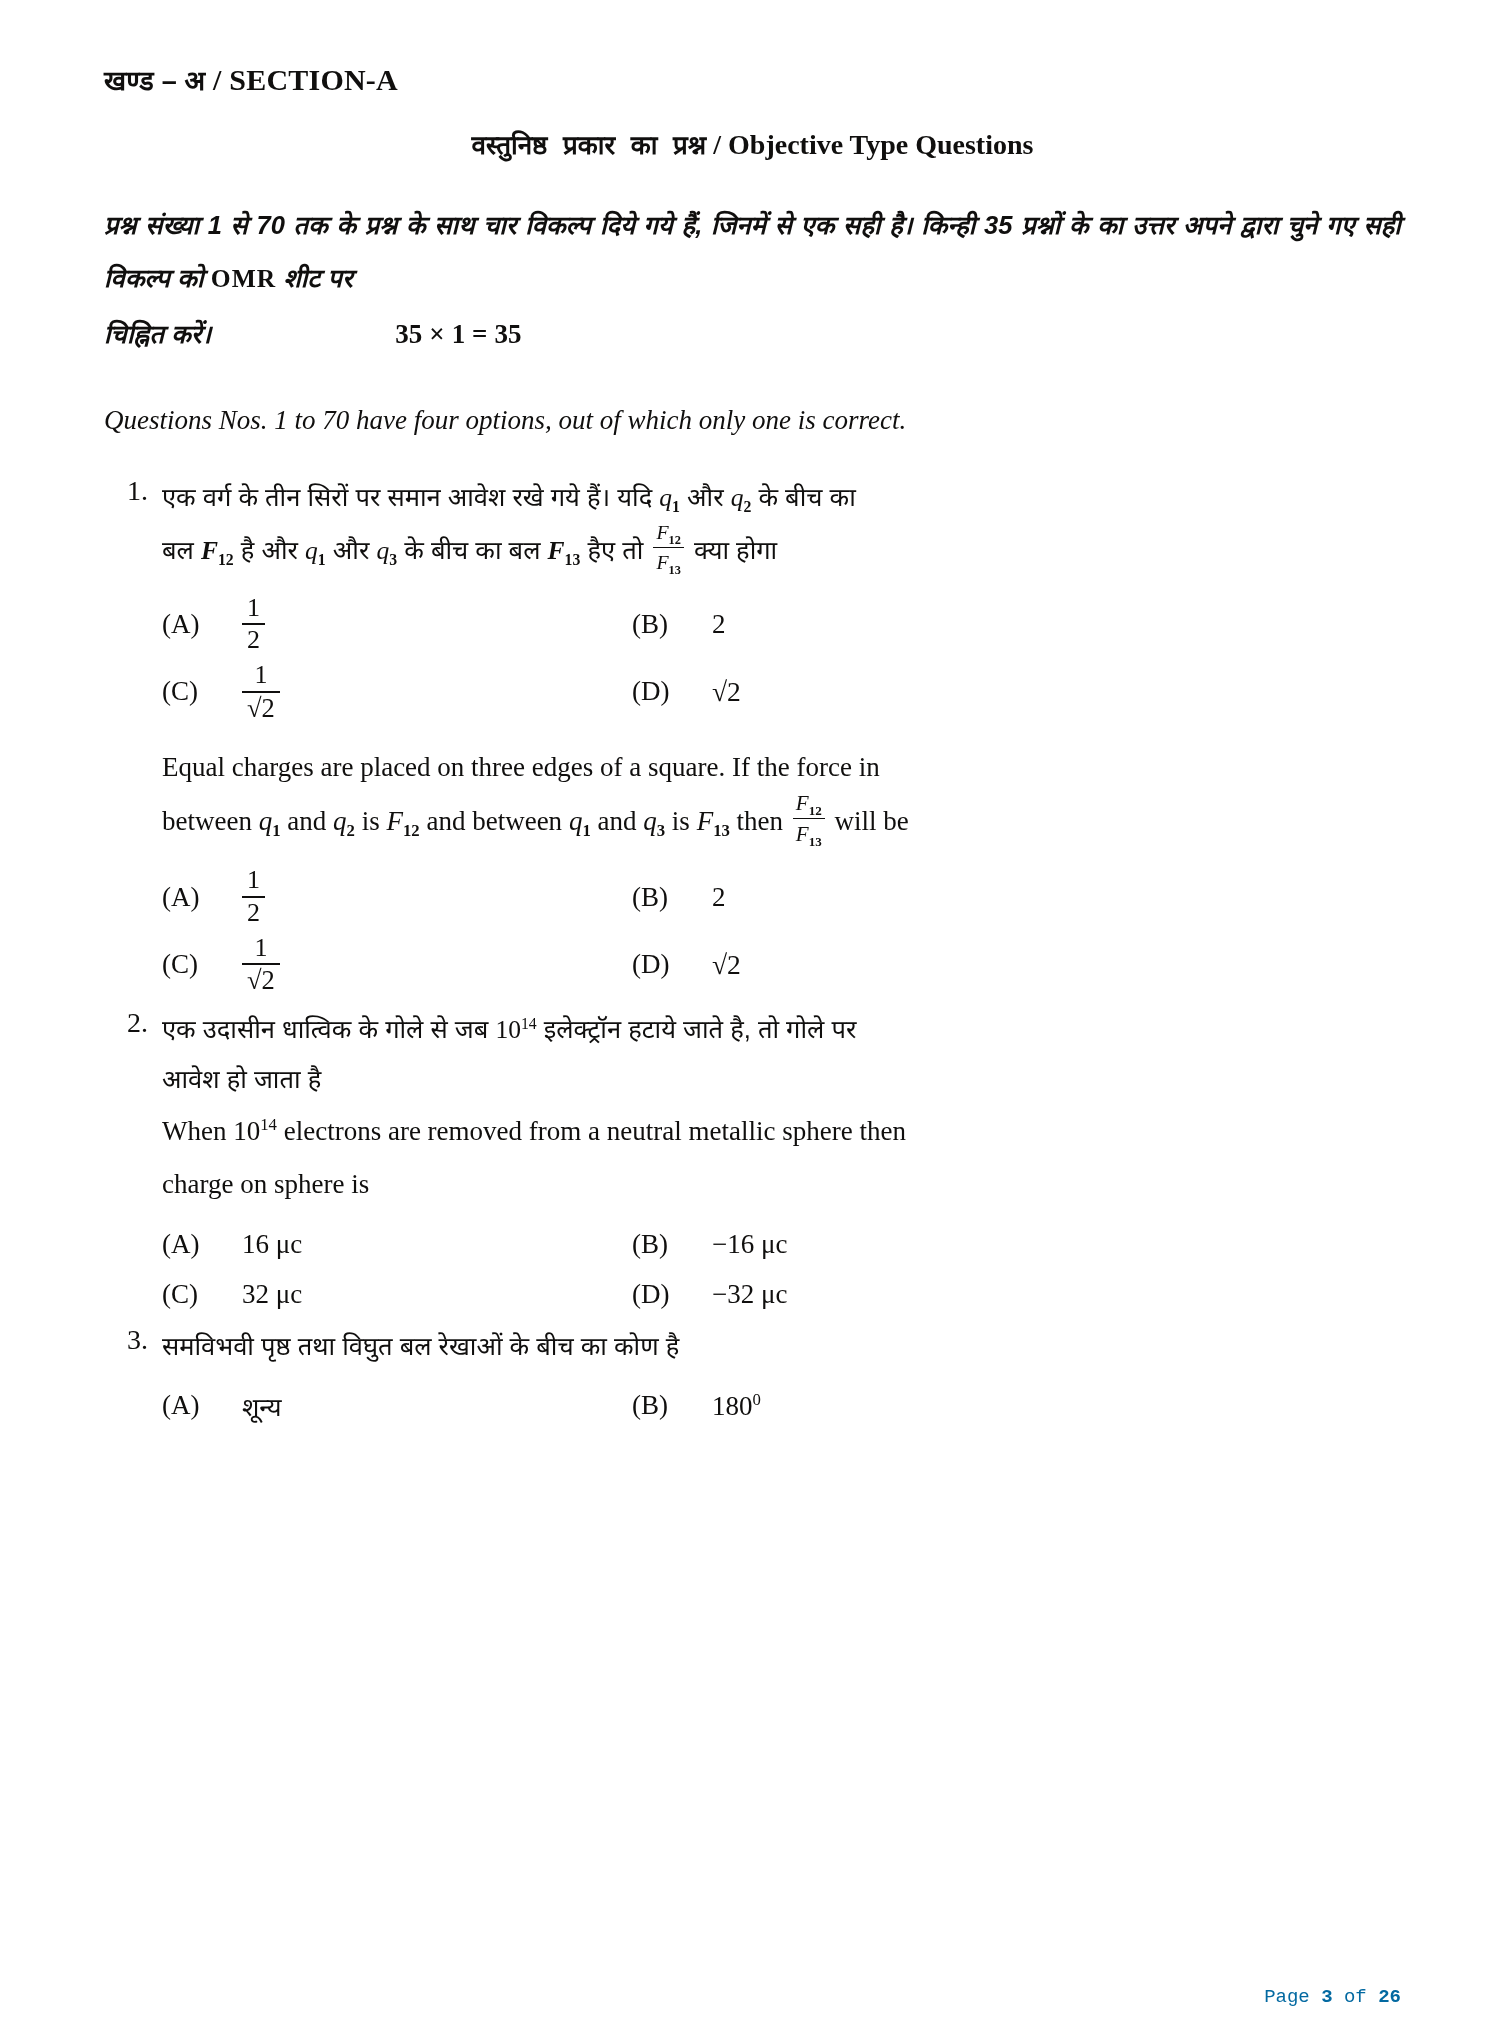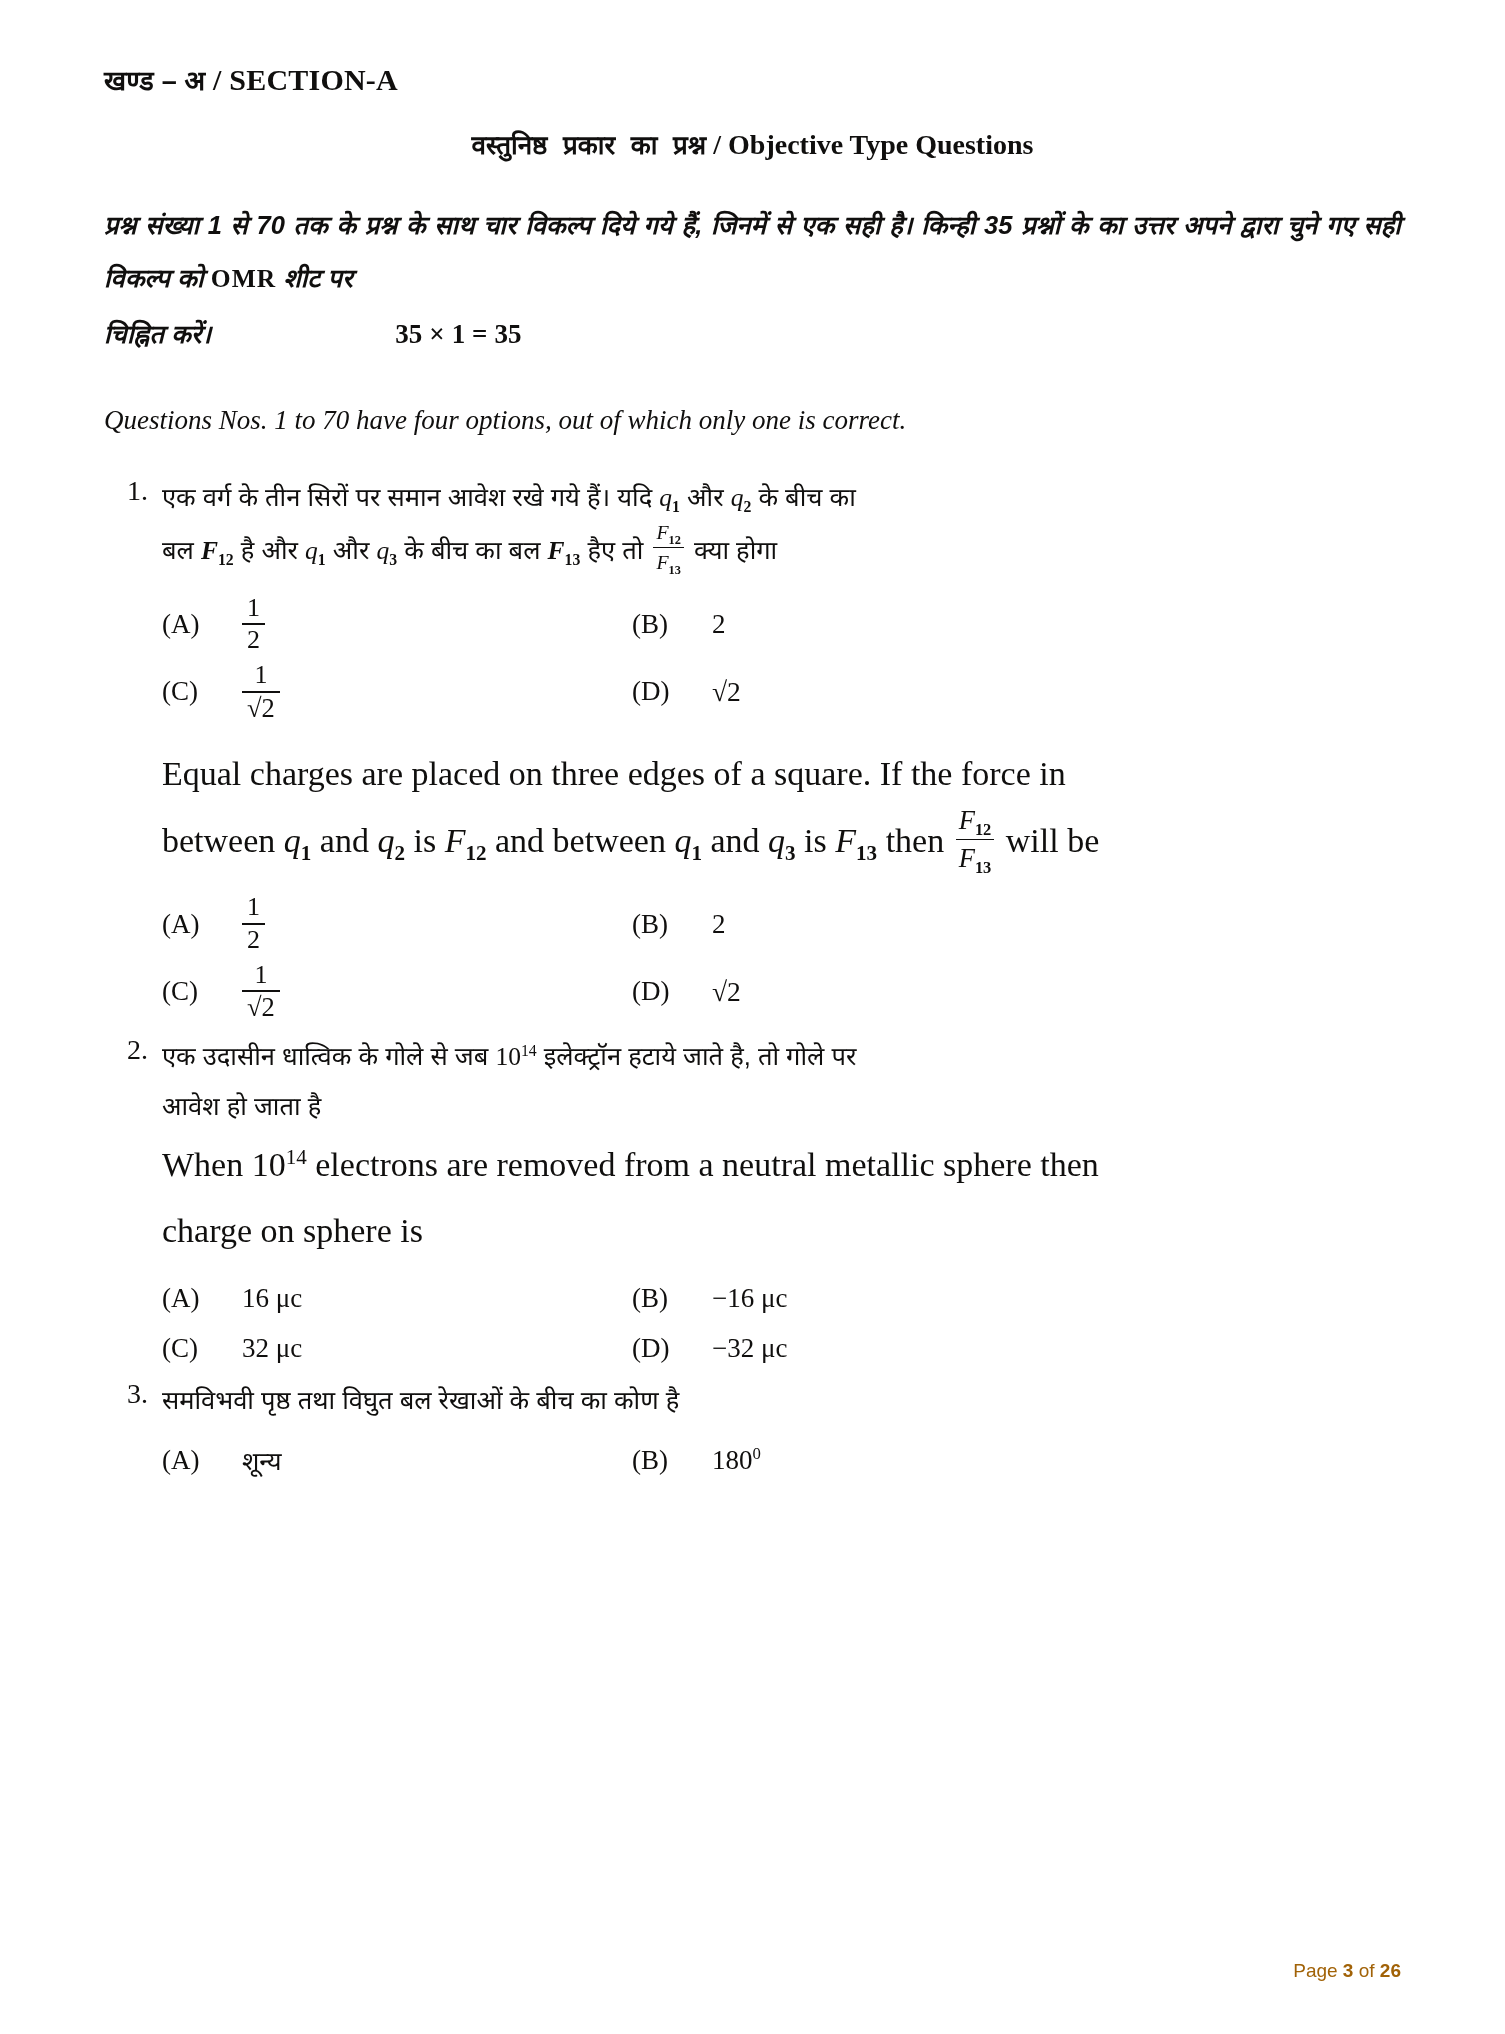--- a/index.html
+++ b/index.html
@@ -102,21 +102,21 @@
   }
   .q-body { flex: 1 1 auto; padding-left: 14px; }
 
   .line-hi {
     font-family: "Liberation Sans", "DejaVu Sans", sans-serif;
     font-size: 25.5px;
     line-height: 1.95;
   }
   .line-en {
     font-family: "Liberation Serif", "DejaVu Serif", serif;
-    font-size: 34px;
+    font-size: 27px;
     line-height: 1.95;
   }
   .math { font-family: "Liberation Serif", "DejaVu Serif", serif; font-style: italic; }
   .mathb { font-family: "Liberation Serif", "DejaVu Serif", serif; font-style: italic; font-weight: bold; }
   sub { font-size: 0.62em; font-style: normal; font-weight: bold; }
   sup { font-size: 0.62em; font-style: normal; font-weight: normal; }
 
   
   .frac {
     display: inline-flex;
@@ -160,24 +160,24 @@
     font-family: "Liberation Serif", "DejaVu Serif", serif;
   }
   .opt .tag { flex: 0 0 auto; width: 64px; }
   .opt .val { flex: 0 0 auto; padding-left: 16px; }
   .opts.tight .opt { min-height: 44px; }
 
   
   .footer {
     position: absolute;
     right: 104px;
-    bottom: 52px;
-    font-family: Liberation Sans, sans-serif;
+    bottom: 26px;
+    font-family: Liberation Mono, monospace;
     font-size: 19px;
-    color: #a16207;
+    color: #0369a1;
   }
   .footer b { font-weight: bold; }
 </style>
 </head>
 <body>
 
 <div class="page">
 
   <div class="section-head">
     <span class="dev">खण्ड – अ</span>

